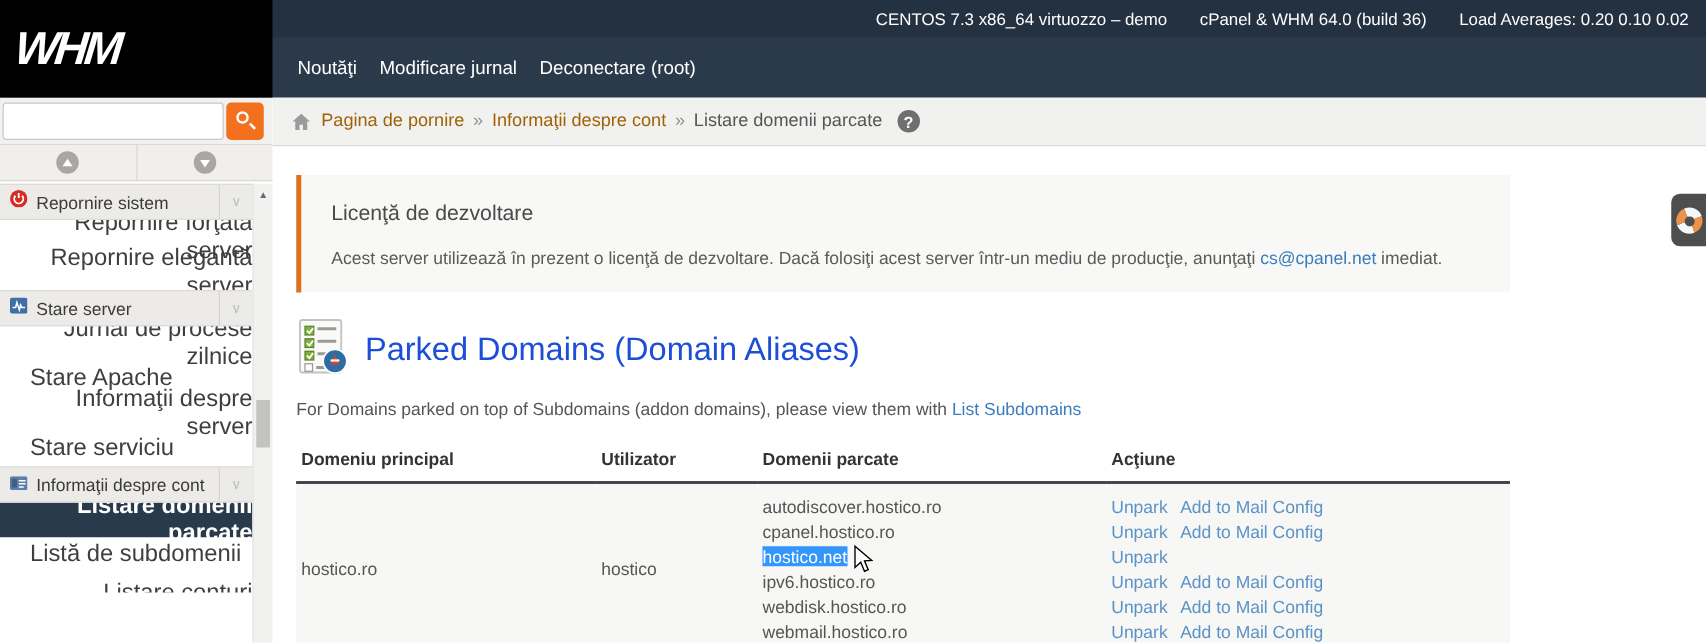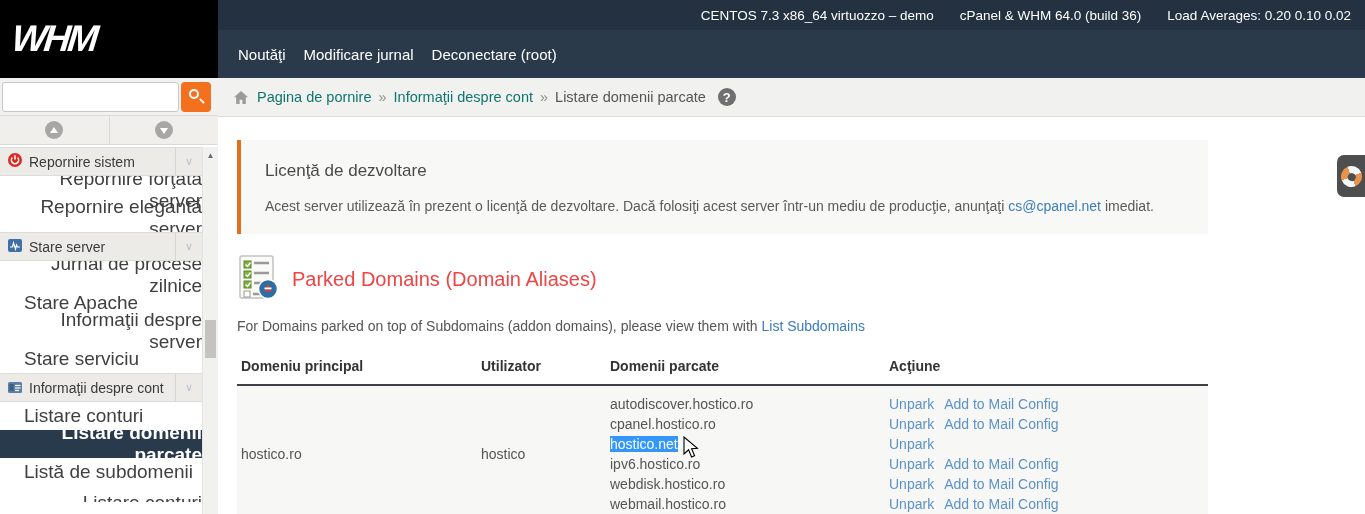--- a/index.html
+++ b/index.html
@@ -14,21 +14,21 @@
   .nav-bar { position:absolute; top:30px; left:218px; right:0; height:48px;
     display:flex; align-items:center; padding-left:20px; gap:18px; }
   .nav-link { color:#fff; font-size:15px; text-decoration:none; cursor:pointer; }
   .logo-box { position:absolute; top:0; left:0; width:218px; height:78px; background:#000; z-index:6; }
   .whm-logo { position:absolute; left:12px; top:18px; color:#fff; font-size:37px; font-weight:bold;
     font-style:italic; letter-spacing:-3px; transform:skewX(-6deg); }
 
   
   .breadcrumb-bar { position:absolute; top:78px; left:218px; right:0; height:39px; background:#f1f1ef;
     border-bottom:1px solid #dcdcda; display:flex; align-items:center; padding-left:15px; font-size:14.5px; color:#8f8f8f; z-index:2;}
-  .crumb { color:#0f766e; margin:0 5px; cursor:pointer; text-decoration:none; }
+  .crumb { color:#a16207; margin:0 5px; cursor:pointer; text-decoration:none; }
   .crumb.current { color:#555; cursor:default; }
   .crumb-sep { color:#8f8f8f; margin:0 2px; }
   .home-icon { margin-right:3px; display:inline-flex; }
   .help-circle { width:18px; height:18px; background:#6f6f6f; border-radius:50%; color:#fff;
     font-size:13px; font-weight:bold; display:inline-flex; align-items:center; justify-content:center;
     margin-left:7px; cursor:pointer; }
 
   
   .sidebar { position:absolute; top:78px; left:0; width:218px; bottom:0; background:#fff; z-index:4; }
   .search-row { position:relative; height:37px; padding:4px 3px 0 2px; background:#f1f1ef; }
@@ -66,21 +66,21 @@
 
   
   .main { position:absolute; top:117px; left:218px; right:0; bottom:0; background:#fff; overflow:hidden; }
   .notice { margin:23px 0 0 19px; width:971px; background:#f8f8f6; border-left:4px solid #e0701f;
     padding:21px 24px 20px 24px; }
   .notice-title { font-size:17px; color:#4a4a4a; font-weight:normal; }
   .notice-body { font-size:14px; color:#5a5a5a; margin-top:17px; }
   a.link { color:#3a7cbf; text-decoration:none; cursor:pointer; }
 
   .page-head { display:flex; align-items:center; margin:20px 0 0 19px; gap:13px; }
-  .page-title { font-size:20px; color:#ef4444; font-weight:normal; }
+  .page-title { font-size:26px; color:#1d4ed8; font-weight:normal; }
   .subtext { margin:14px 0 0 19px; font-size:14px; color:#555; }
 
   .pd-table { margin:18px 0 0 19px; width:971px; border-collapse:collapse; table-layout:fixed; }
   .pd-table th { text-align:left; font-size:14px; color:#333; padding:6px 0 10px 4px;
     border-bottom:2px solid #3e4247; font-weight:bold; }
   .pd-table td { vertical-align:middle; background:#f7f7f5; font-size:14px; color:#555; padding:8px 0 8px 4px; }
   .parked-line { line-height:20px; }
   .action-line { line-height:20px; white-space:nowrap; }
   .action-line a { color:#5b92c8; margin-right:10px; }
   .sel-domain { background:#3296fb; color:#fff; }
@@ -183,21 +183,20 @@
             <rect x="0" y="0" width="14" height="11" rx="1.5" fill="#5b7fa6"></rect>
             <rect x="1.5" y="2" width="4" height="7" fill="#3f5f85"></rect>
             <line x1="7" y1="3.5" x2="12.5" y2="3.5" stroke="#fff" stroke-width="1.2"></line>
             <line x1="7" y1="6" x2="12.5" y2="6" stroke="#fff" stroke-width="1.2"></line>
             <line x1="7" y1="8.5" x2="11" y2="8.5" stroke="#fff" stroke-width="1.2"></line>
           </svg>
       </span>
       <span class="g-label">Informaţii despre cont</span>
       <span class="group-chevron">∨</span>
     </div>
-    <div class="menu-item">Listare conturi</div>
     <div class="menu-item selected">Listare domenii parcate</div>
     <div class="menu-item">Listă de subdomenii</div>
     <div class="menu-item cut">Listare conturi suspendate</div>
   </div>
 
   <div class="side-scroll">
     <span class="s-up">▲</span>
     <div class="s-thumb"></div>
   </div>
 </div>

